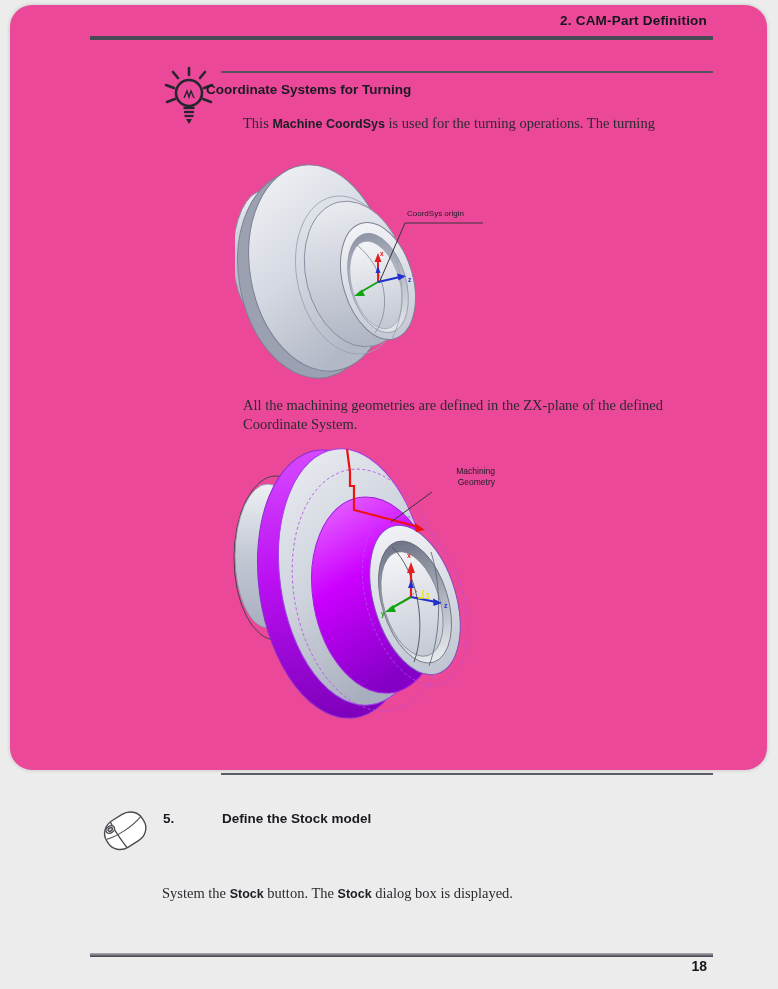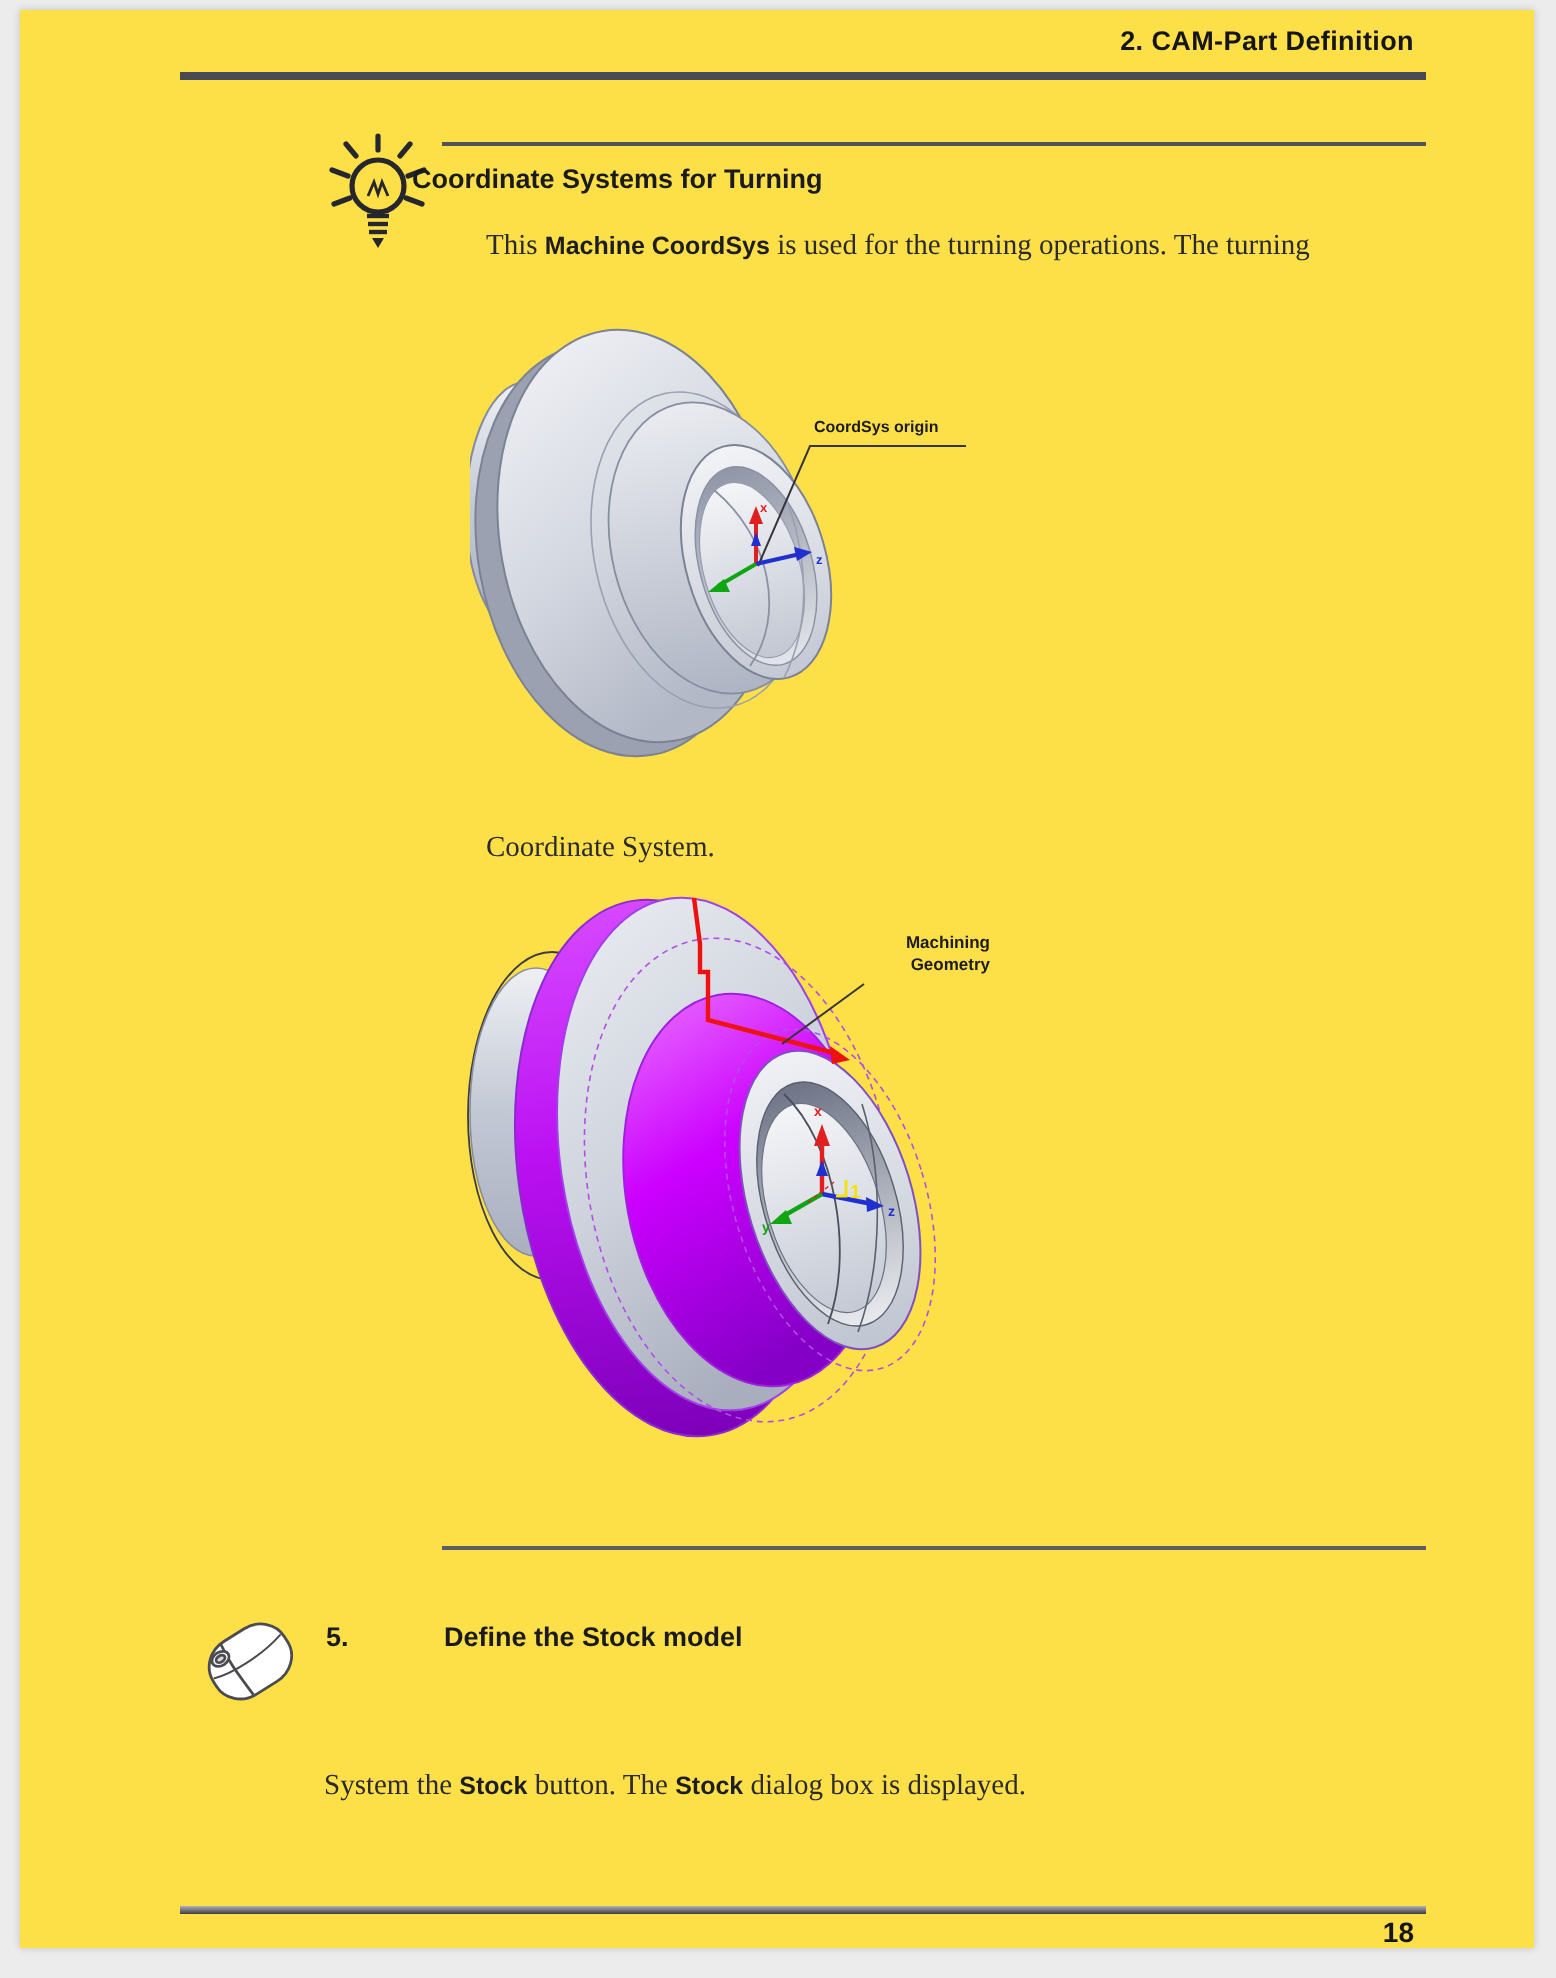--- a/index.html
+++ b/index.html
@@ -1,38 +1,38 @@
 <!DOCTYPE html>
 <html><head>
 <meta charset="utf-8">
 <style>
   * { margin:0; padding:0; box-sizing:border-box; }
   html,body { width:778px; height:989px; background:#ececec; font-family:"Liberation Sans",sans-serif; overflow:hidden; }
   .page {
-    position:absolute; left:10px; top:5px; width:757px; height:969px;
-    background:#fde047; box-shadow:0 0 4px rgba(0,0,0,.18);
+    position:absolute; left:10px; top:5px; width:757px; height:765px;
+    background:#ec4899; box-shadow:0 0 4px rgba(0,0,0,.18);border-radius:22px;
   }
   .abs { position:absolute; }
   .hdr-title {
     top:8px; right:60px; font-size:13.5px; font-weight:bold; color:#15151d; letter-spacing:.2px;
   }
   .rule-double-top {
     left:80px; top:31px; width:623px; height:1px;
     border-top:3px solid #4a4a55; border-bottom:1px solid #4a4a55;
   }
   .note-rule { left:211px; top:66px; width:492px; height:2px; background:#53535c; }
   .note-heading { left:196px; top:77px; font-size:13.5px; font-weight:bold; color:#1a1a22; }
   .serif { font-family:"Liberation Serif",serif; font-size:14.5px; color:#2a2a30; line-height:19px; }
   .serif .b { font-family:"Liberation Sans",sans-serif; font-weight:bold; font-size:12.5px; color:#1d1d24;margin-top:13px; }
   .ln { white-space:nowrap; }
   .para1 { left:233px; top:109px; width:500px; }
   .para2 { left:233px; top:391px; width:500px; }
   .fig { overflow:visible; }
   .fig-label {
-    position:absolute; font-size:8px; font-weight:bold; color:#1c1c22; line-height:10px;
+    position:absolute; font-size:8px; font-weight:normal; color:#1c1c22; line-height:10px;
     font-family:"Liberation Sans",sans-serif; white-space:nowrap;
   }
   .fig2-label { text-align:center; width:80px; white-space:normal; font-size:8.5px; line-height:11px; }
   .sep-rule { left:211px; top:768px; width:492px; height:2px; background:#5c5c65; }
   .step-num { left:153px; top:806px; font-size:13.5px; font-weight:bold; color:#1a1a22; }
   .step-heading { left:212px; top:806px; font-size:13.5px; font-weight:bold; color:#1a1a22; }
   .stepp1 { left:152px; top:834px; width:580px; line-height:21px; }
   .stepp2 { left:152px; top:878px; width:580px; line-height:21px; }
   .rule-bottom { left:80px; top:948px; width:623px; height:4px;
     background:linear-gradient(#b0b0b6,#3c3c46); }
@@ -134,21 +134,21 @@
         <path d="M171 113 L162 110.5 L163.5 117.5 Z" fill="#2030d0"></path>
         <line x1="143" y1="119" x2="124" y2="130" stroke="#10a512" stroke-width="2"></line>
         <path d="M119 133 L127 126.5 L130 133 Z" fill="#10a512"></path>
         <text x="145" y="93" font-size="6.5" fill="#e02020" font-weight="bold">x</text>
         <text x="173" y="119" font-size="6.5" fill="#2030d0" font-weight="bold">z</text>
       </g>
     </svg>
     <div class="fig-label" style="left:172px; top:46px;">CoordSys origin</div>
   </div>
 
-  <div class="abs serif para2"><br><span class="ln">Coordinate System.</span></div>
+  <div class="abs serif para2"><span class="ln">All the machining geometries are defined in the ZX-plane of the defined</span><br><span class="ln">Coordinate System.</span></div>
 
   <div class="abs fig" style="left:220px; top:437px; width:290px; height:300px;">
     <svg width="290" height="300" viewBox="0 0 290 300">
       <defs>
         <linearGradient id="f2sil" x1="0" y1="0" x2="0" y2="1">
           <stop offset="0" stop-color="#eef0f4"></stop>
             <stop offset=".5" stop-color="#c2c8d4"></stop>
             <stop offset="1" stop-color="#a9afbf"></stop>
         </linearGradient>
         <linearGradient id="f2magside" x1="0" y1="0" x2="0" y2="1">

